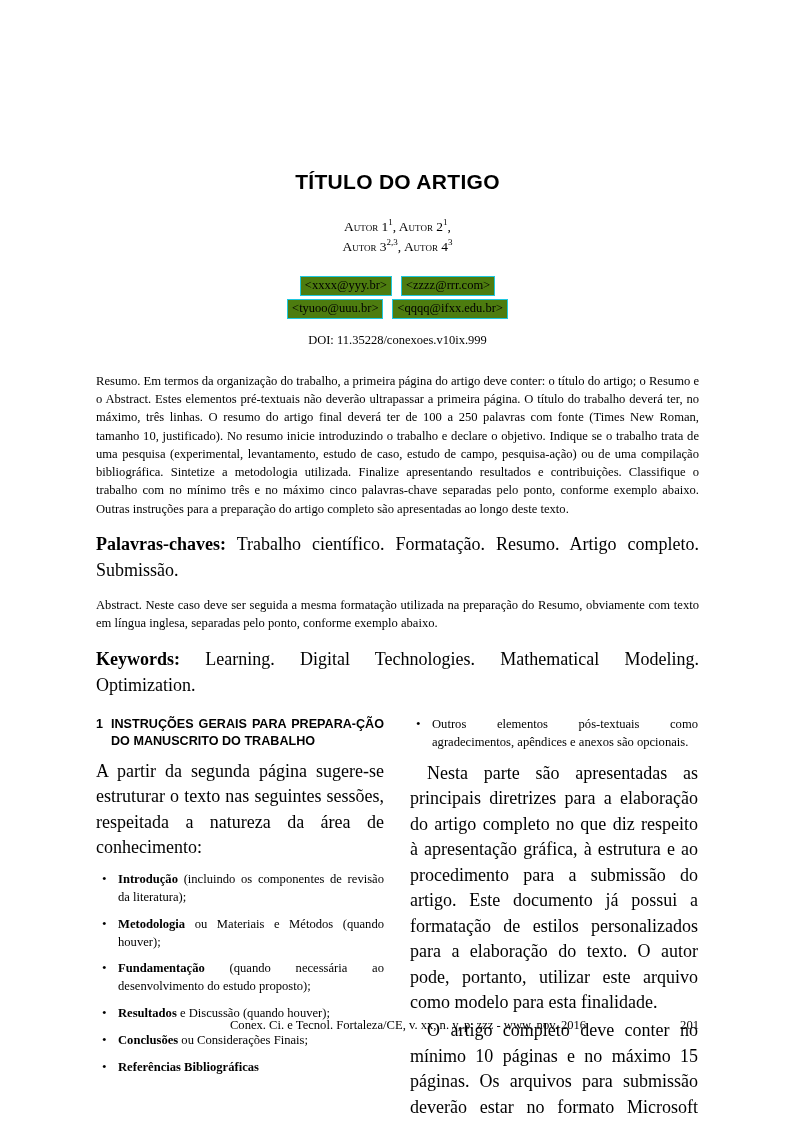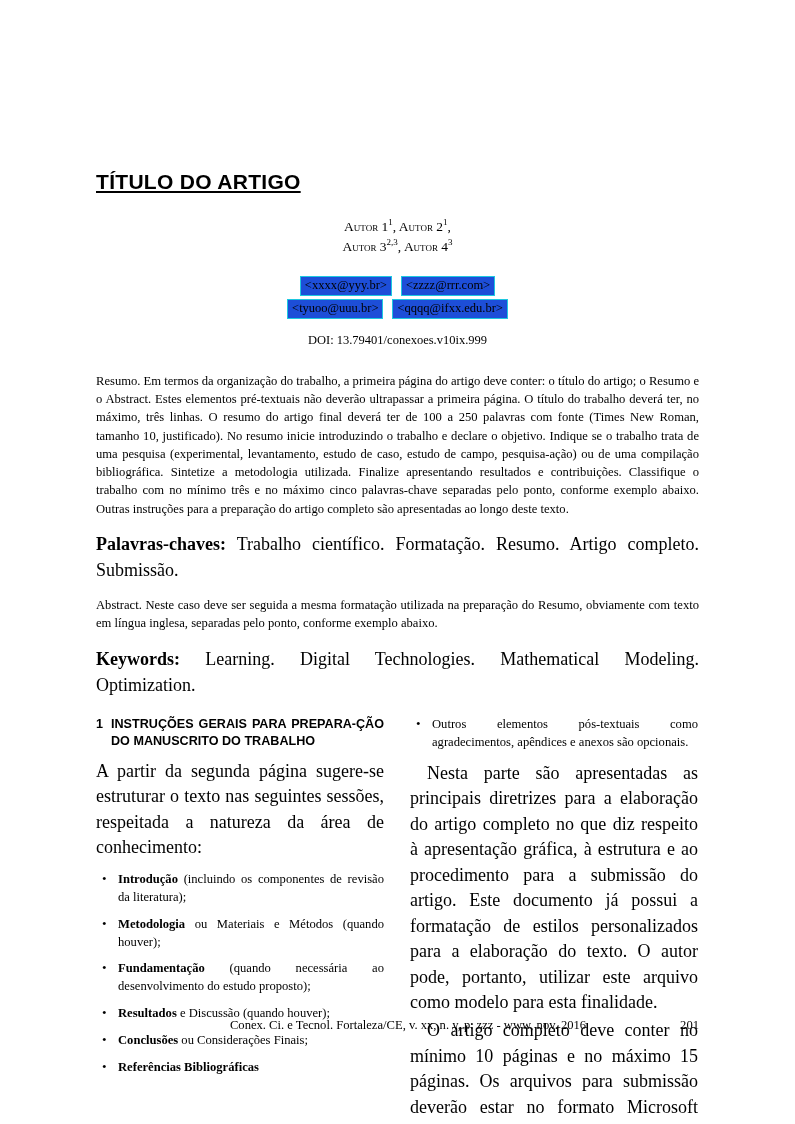--- a/index.html
+++ b/index.html
@@ -22,26 +22,26 @@
     height: 1124px;
     padding: 0;
   }
   .content {
     position: absolute;
     left: 96px;
     top: 170px;
     width: 603px;
   }
   .title {
+    text-align: center;
     font-family: "Liberation Sans", sans-serif;
     font-weight: bold;
     font-size: 21px;
     letter-spacing: 0.3px;
     margin: 0 0 22px 0;
-    text-decoration: underline;
   }
   .authors {
     text-align: center;
     font-size: 13.5px;
     line-height: 1.45;
     font-variant: small-caps;
     margin-bottom: 20px;
   }
   .authors sup {
     font-size: 9px;
@@ -67,21 +67,21 @@
     justify-content: center;
     gap: 9px;
     margin-bottom: 3px;
   }
   .email-box {
     border: 1.2px solid #1ec8e0;
     padding: 0px 4px 1px 4px;
     font-size: 12.5px;
     line-height: 1.35;
     color: #000;
-    background: #1d4ed8;
+    background: #4d7c0f;
   }
   .doi {
     text-align: center;
     font-size: 12.5px;
     margin-bottom: 24px;
   }
   .abstract-block {
     font-size: 12.6px;
     line-height: 1.45;
     text-align: justify;
@@ -180,21 +180,21 @@
       <div class="emails-row">
         <span class="email-box">&lt;xxxx@yyy.br&gt;</span>
         <span class="email-box">&lt;zzzz@rrr.com&gt;</span>
       </div>
       <div class="emails-row">
         <span class="email-box">&lt;tyuoo@uuu.br&gt;</span>
         <span class="email-box">&lt;qqqq@ifxx.edu.br&gt;</span>
       </div>
     </div>
 
-    <div class="doi">DOI: 13.79401/conexoes.v10ix.999</div>
+    <div class="doi">DOI: 11.35228/conexoes.v10ix.999</div>
 
     <div class="abstract-block">
       <b>Resumo.</b>
       <span>Em termos da organização do trabalho, a primeira página do artigo deve conter: o título do artigo; o Resumo e o Abstract. Estes elementos pré-textuais não deverão ultrapassar a primeira página. O título do trabalho deverá ter, no máximo, três linhas. O resumo do artigo final deverá ter de 100 a 250 palavras com fonte (Times New Roman, tamanho 10, justificado). No resumo inicie introduzindo o trabalho e declare o objetivo. Indique se o trabalho trata de uma pesquisa (experimental, levantamento, estudo de caso, estudo de campo, pesquisa-ação) ou de uma compilação bibliográfica. Sintetize a metodologia utilizada. Finalize apresentando resultados e contribuições. Classifique o trabalho com no mínimo três e no máximo cinco palavras-chave separadas pelo ponto, conforme exemplo abaixo. Outras instruções para a preparação do artigo completo são apresentadas ao longo deste texto.</span>
     </div>
 
     <div class="kw">
       <b>Palavras-chaves:</b>
       <span>Trabalho científico. Formatação. Resumo. Artigo completo. Submissão.</span>
     </div>

